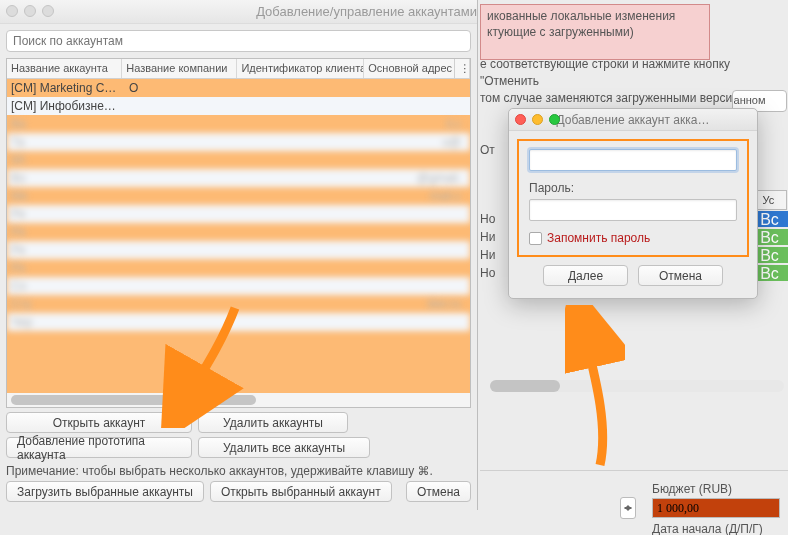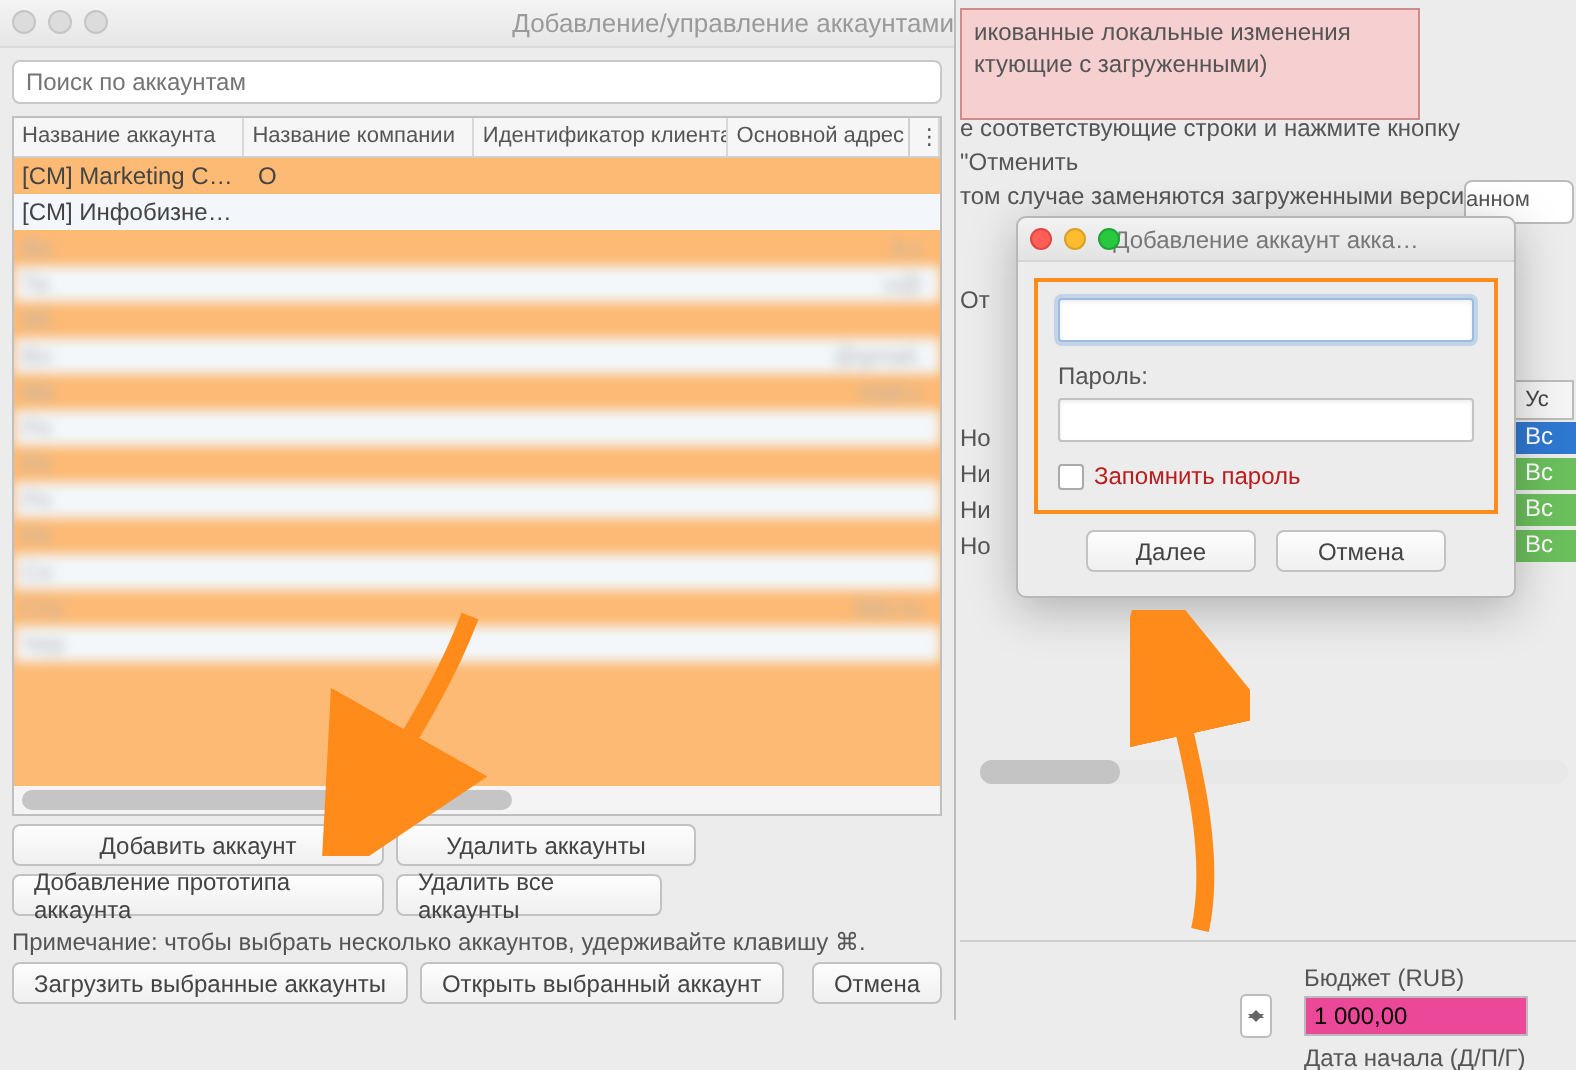--- a/index.html
+++ b/index.html
@@ -38,21 +38,21 @@
   }
   .bg-tab-box {
     position: absolute;
     left: 732px; top: 90px;
     width: 55px;
     height: 22px;
     background:#fff;
     border:1px solid #bbb;
     border-radius: 4px;
     font-size: 11px;
-    text-align:left;
+    text-align:center;
     padding: 3px 20px 0 0;
     color:#555;
   }
   .bg-table-head {
     position:absolute;
     left:750px; top:190px;
     width:37px; height:20px;
     background:#f4f4f4; border:1px solid #bbb;
     font-size:11px; text-align:center; padding-top:3px;
   }
@@ -61,38 +61,38 @@
   }
   .bg-right-rows .row {
     height:18px; display:flex; align-items:center;
   }
   .bg-right-rows .left-cell{
     width:40px; color:#555; font-size:12px;
   }
   .bg-right-rows .mid { flex:1; }
   .bg-right-rows .pill {
     width:37px; height:16px;
-    text-align:center; font-size:12px;
+    text-align:center; font-size:16px;
     color:#fff; border-radius:0;
   }
   .bg-scroll-track{
     position:absolute; left:490px; top:380px; width:294px; height:12px;
     background:#e8e8e8; border-radius:6px;
   }
   .bg-scroll-thumb{
     position:absolute; left:490px; top:380px; width:70px; height:12px;
     background:#c4c4c4; border-radius:6px;
   }
   .bg-divider{
     position:absolute; left:480px; top:470px; width:308px; height:1px; background:#cfcfcf;
   }
   .bg-budget-label{ position:absolute; left:652px; top:482px; font-size:12px; color:#555; }
   .bg-budget-input{
-    position:absolute; left:652px; top:498px; width:112px; height:20px;
-    background:#ec4899; border:1px solid #bbb; padding:2px 4px; font-size:12px;
+    position:absolute; left:652px; top:498px; width:128px; height:20px;
+    background:#c2410c; border:1px solid #bbb; padding:2px 4px; font-size:12px;font-family:Liberation Serif, serif;
   }
   .bg-date-label{ position:absolute; left:652px; top:522px; font-size:12px; color:#555;}
   .bg-stepper{
     position:absolute; left:620px; top:497px; width:16px; height:22px;
     background:#fff; border:1px solid #bbb; border-radius:3px;
   }
   .bg-stepper::before{
     content:""; position:absolute; left:3px; top:3px; border:4px solid transparent; border-bottom-color:#666;
   }
   .bg-stepper::after{
@@ -383,26 +383,26 @@
           <div class="c2"></div>
           <div class="c3"></div>
           <div class="c4"></div>
         </div>
       </div>
     <div class="h-scroll-track"></div>
     <div class="h-scroll-thumb"></div>
   </div>
 
   <div class="btn-row">
-    <div class="mac-btn" style="width:186px">Добавить аккаунт</div>
+    <div class="mac-btn" style="width:186px">Открыть аккаунт</div>
     <div class="mac-btn" style="width:150px">Удалить аккаунты</div>
   </div>
   <div class="btn-row2">
     <div class="mac-btn" style="width:186px">Добавление прототипа аккаунта</div>
-    <div class="mac-btn" style="width:133px">Удалить все аккаунты</div>
+    <div class="mac-btn" style="width:172px">Удалить все аккаунты</div>
   </div>
   <div class="note-text">Примечание: чтобы выбрать несколько аккаунтов, удерживайте клавишу ⌘.</div>
 
   <div class="footer-row">
     <div class="mac-btn">Загрузить выбранные аккаунты</div>
     <div class="mac-btn">Открыть выбранный аккаунт</div>
     <div class="spacer"></div>
     <div class="mac-btn">Отмена</div>
   </div>
 </div>

